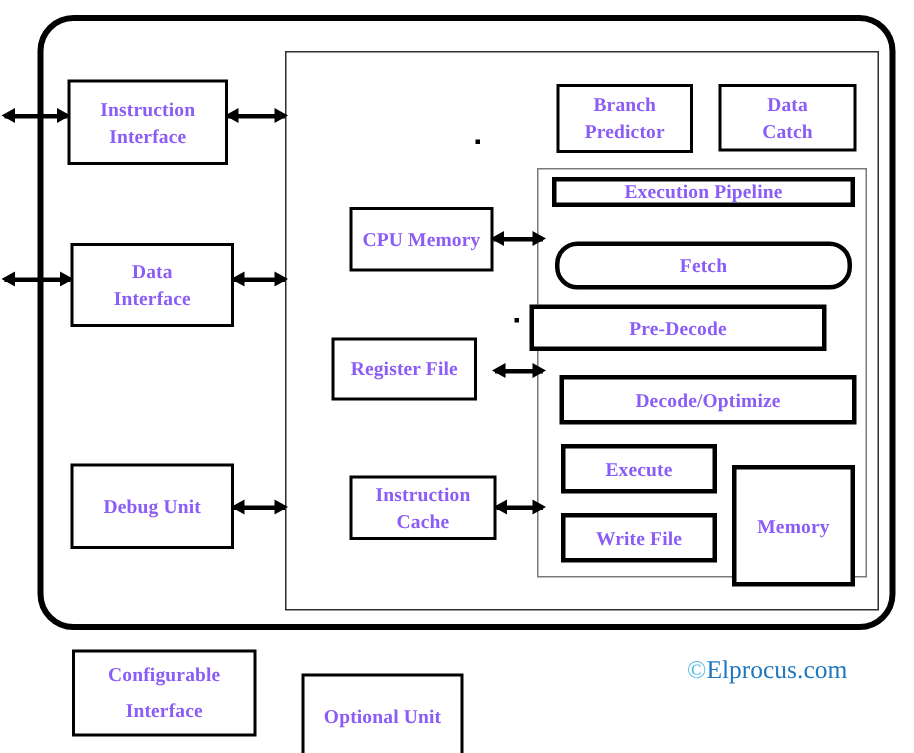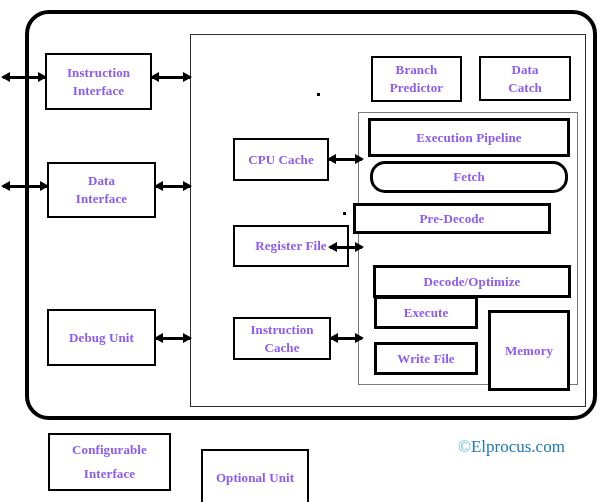--- a/index.html
+++ b/index.html
@@ -102,55 +102,55 @@
   <div class="box" style="left:47px; top:162px; width:109px; height:56px;">
     <span>Data</span>
     <span>Interface</span>
   </div>
 
   <div class="box" style="left:47px; top:309px; width:109px; height:57px;">
     <span>Debug Unit</span>
   </div>
 
   <div class="box" style="left:233px; top:138px; width:96px; height:43px;">
-    <span>CPU Cache</span>
+    <span>CPU Memory</span>
   </div>
 
-  <div class="box" style="left:233px; top:225px; width:116px; height:42px;">
+  <div class="box" style="left:221px; top:225px; width:97px; height:42px;">
     <span>Register File</span>
   </div>
 
   <div class="box" style="left:233px; top:317px; width:98px; height:43px;">
     <span>Instruction</span>
     <span>Cache</span>
   </div>
 
   <div class="box" style="left:371px; top:56px; width:91px; height:46px;">
     <span>Branch</span>
     <span>Predictor</span>
   </div>
 
   <div class="box" style="left:479px; top:56px; width:92px; height:45px;">
     <span>Data</span>
     <span>Catch</span>
   </div>
 
-  <div class="box thick" style="left:368px; top:118px; width:202px; height:39px;">
+  <div class="box thick" style="left:368px; top:118px; width:202px; height:20px;">
     <span>Execution Pipeline</span>
   </div>
 
   <div class="box thick" style="left:370px; top:161px; width:198px; height:32px;border-radius:15px;">
     <span>Fetch</span>
   </div>
 
   <div class="box thick" style="left:353px; top:203px; width:198px; height:31px;">
     <span>Pre-Decode</span>
   </div>
 
-  <div class="box thick" style="left:373px; top:265px; width:198px; height:33px;">
+  <div class="box thick" style="left:373px; top:250px; width:198px; height:33px;">
     <span>Decode/Optimize</span>
   </div>
 
   <div class="box thick" style="left:374px; top:296px; width:104px; height:33px;">
     <span>Execute</span>
   </div>
 
   <div class="box thick" style="left:488px; top:310px; width:82px; height:81px;">
     <span>Memory</span>
   </div>

